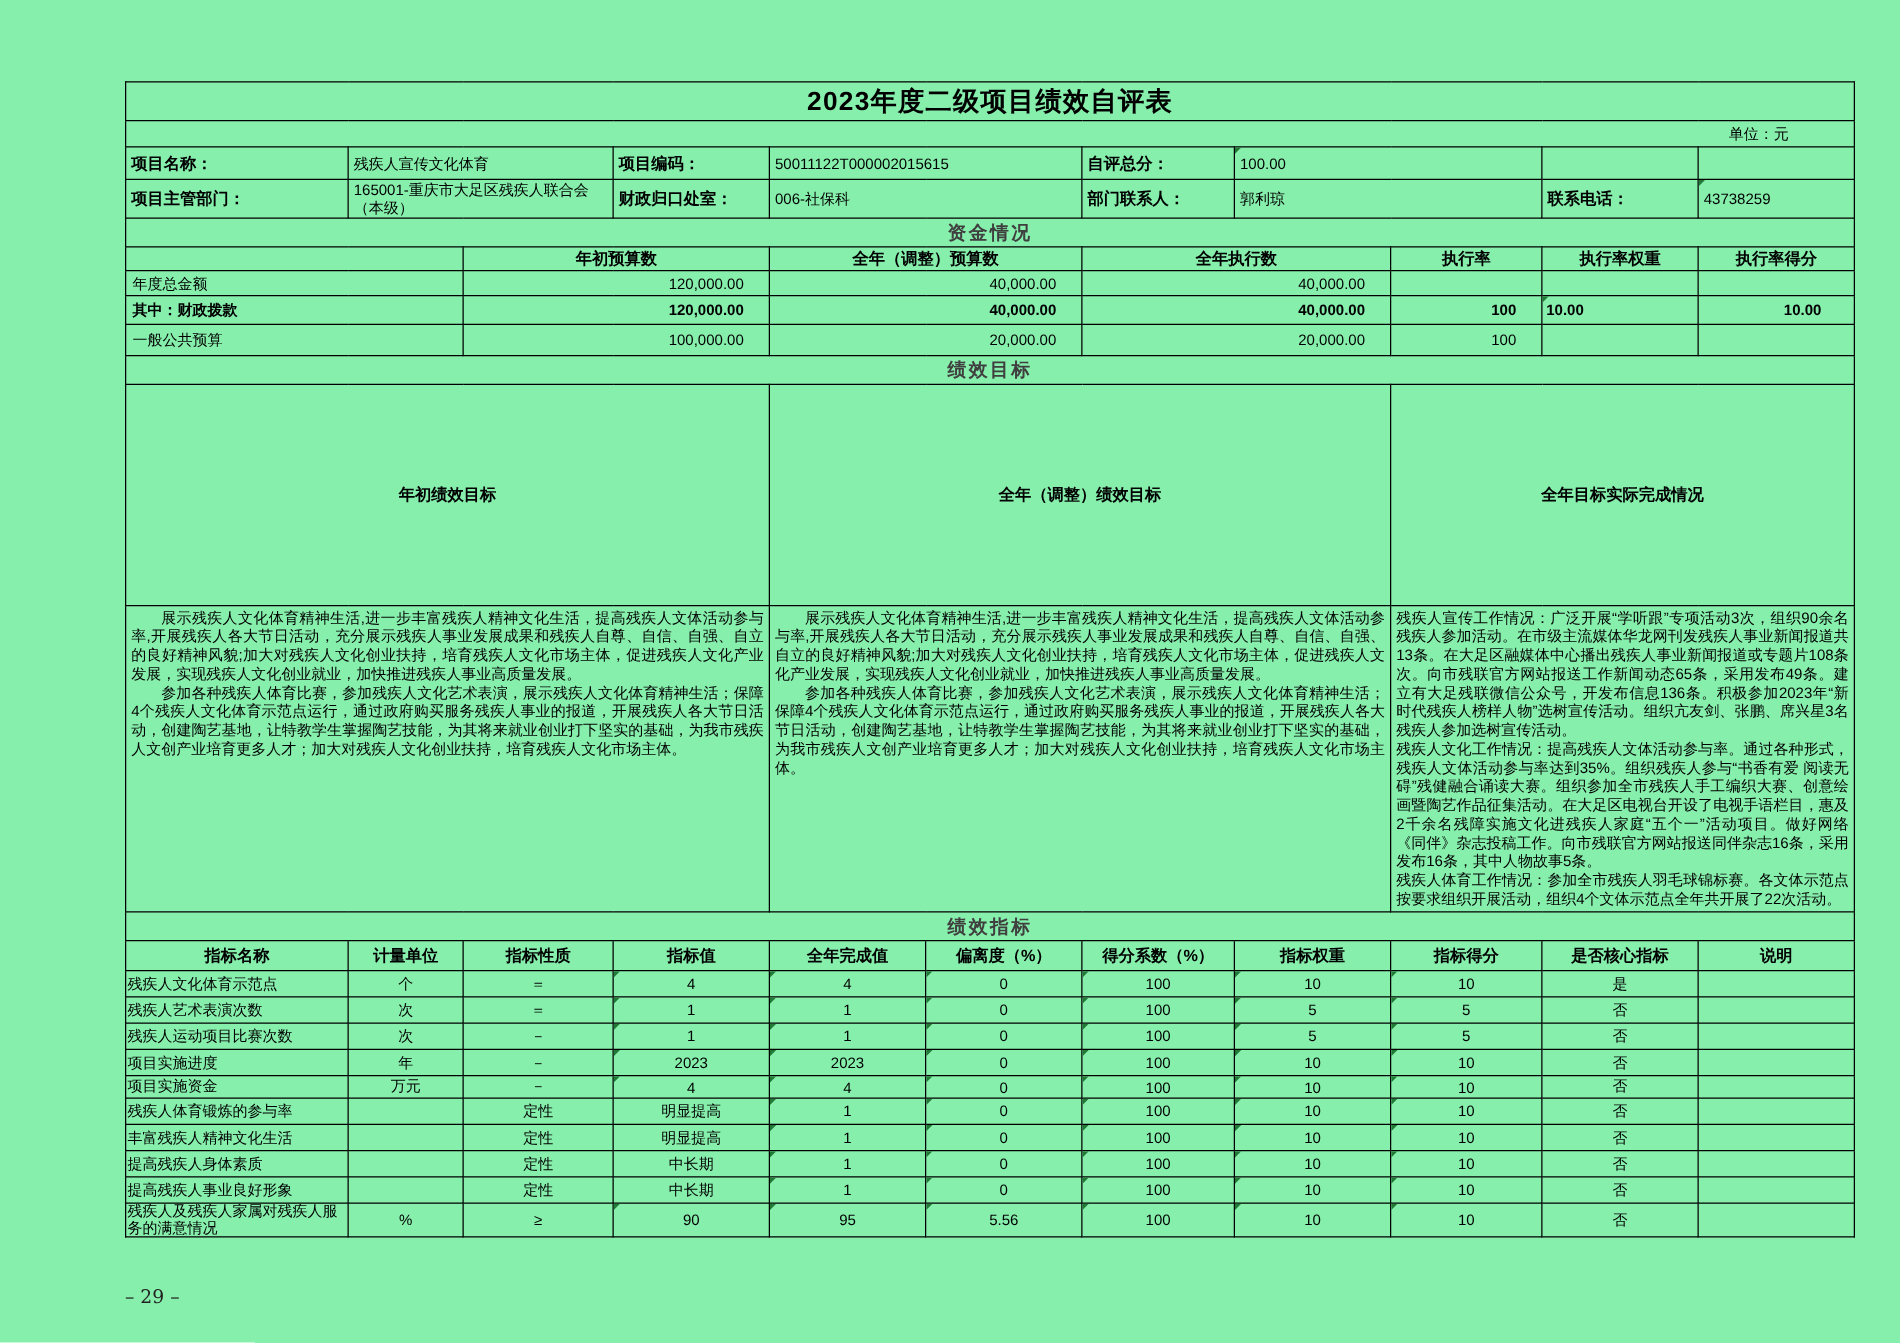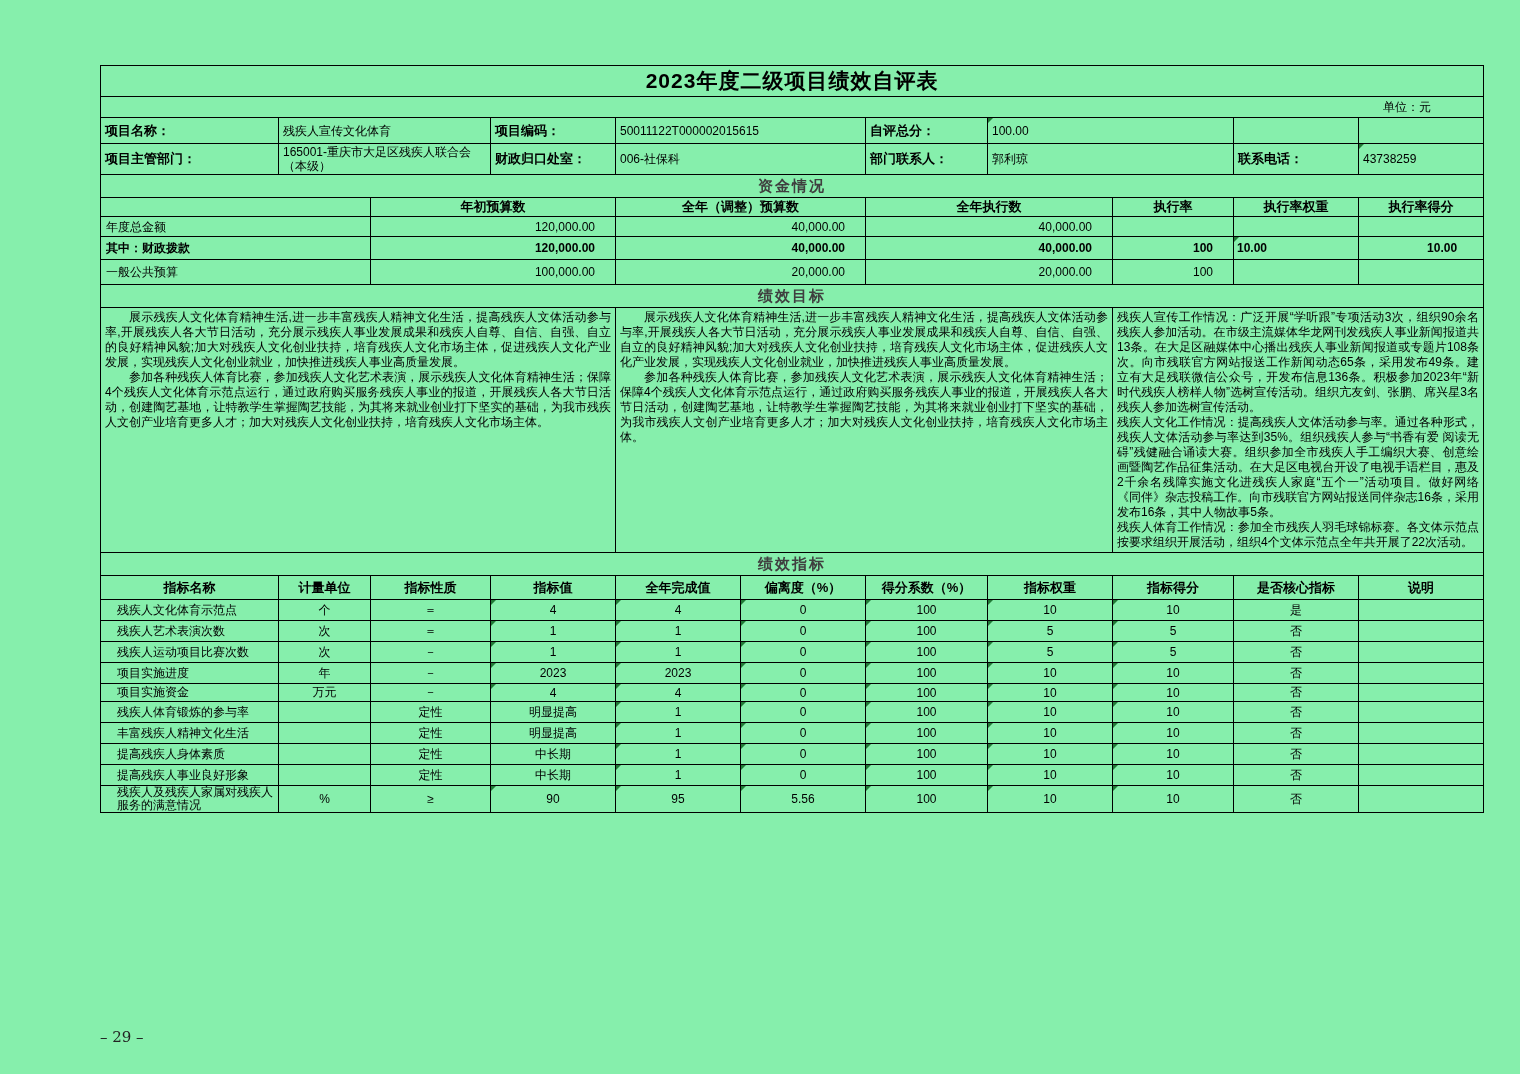--- a/index.html
+++ b/index.html
@@ -11,21 +11,21 @@
   .unit-cell{text-align:right;padding-right:52px;height:20px;font-size:12px;}
   .lbl{font-weight:bold;text-align:left;font-size:13px;padding-right:5px;}
   .val{text-align:left;font-size:12px;line-height:14px;}
   .banner{font-weight:bold;text-align:center;font-size:15px;color:#3f3f3f;height:22px;letter-spacing:2px;}
   .hdr{font-weight:bold;text-align:center;font-size:13px;}
   .num{text-align:right;padding-right:20px;}
   .num-wide{padding-right:26px;}
   .numL{text-align:left;padding-left:3px;}
   .ctr{text-align:center;}
   .fund-name{padding-left:5px;}
-  .ind-name{text-align:left;font-size:12px;line-height:13px;padding-left:16px;}
+  .ind-name{text-align:left;font-size:12px;line-height:13px;padding-left:1px;}
   .goal-hdr{font-weight:bold;text-align:center;font-size:13px;}
   .goal-txt{vertical-align:top;font-size:12px;line-height:15px;text-align:justify;padding:2px 4px;}
   .goal-txt .para{margin:0;}
   .goal-txt .para.indent{text-indent:24px;}
   .green::before{content:"";position:absolute;left:0;top:0;width:0;height:0;
     border-top:5px solid #217a36;border-right:5px solid transparent;}
   .page-number{position:absolute;left:100px;top:1028px;width:1383px;text-align:left;
     font-size:15px;font-family:"DejaVu Serif","Liberation Serif",serif;color:#222;}
 </style>
 </head>
@@ -121,20 +121,25 @@
           <td class="numL" colspan="1"></td>
           <td class="num num-wide" colspan="1"></td>
         </tr>
       </tbody>
 
     <tbody>
         <tr>
       <td colspan="11" class="banner">绩效目标</td>
     </tr>
 
+    <tr style="height:177px">
+      <td colspan="4" class="goal-hdr">年初绩效目标</td>
+      <td colspan="4" class="goal-hdr">全年（调整）绩效目标</td>
+      <td colspan="3" class="goal-hdr">全年目标实际完成情况</td>
+    </tr>
 
     <tr style="height:201px">
       <td colspan="4" class="goal-txt">
             <div class="para indent">展示残疾人文化体育精神生活,进一步丰富残疾人精神文化生活，提高残疾人文体活动参与率,开展残疾人各大节日活动，充分展示残疾人事业发展成果和残疾人自尊、自信、自强、自立的良好精神风貌;加大对残疾人文化创业扶持，培育残疾人文化市场主体，促进残疾人文化产业发展，实现残疾人文化创业就业，加快推进残疾人事业高质量发展。</div>
             <div class="para indent">参加各种残疾人体育比赛，参加残疾人文化艺术表演，展示残疾人文化体育精神生活；保障4个残疾人文化体育示范点运行，通过政府购买服务残疾人事业的报道，开展残疾人各大节日活动，创建陶艺基地，让特教学生掌握陶艺技能，为其将来就业创业打下坚实的基础，为我市残疾人文创产业培育更多人才；加大对残疾人文化创业扶持，培育残疾人文化市场主体。</div>
           </td>
       <td colspan="4" class="goal-txt">
             <div class="para indent">展示残疾人文化体育精神生活,进一步丰富残疾人精神文化生活，提高残疾人文体活动参与率,开展残疾人各大节日活动，充分展示残疾人事业发展成果和残疾人自尊、自信、自强、自立的良好精神风貌;加大对残疾人文化创业扶持，培育残疾人文化市场主体，促进残疾人文化产业发展，实现残疾人文化创业就业，加快推进残疾人事业高质量发展。</div>
             <div class="para indent">参加各种残疾人体育比赛，参加残疾人文化艺术表演，展示残疾人文化体育精神生活；保障4个残疾人文化体育示范点运行，通过政府购买服务残疾人事业的报道，开展残疾人各大节日活动，创建陶艺基地，让特教学生掌握陶艺技能，为其将来就业创业打下坚实的基础，为我市残疾人文创产业培育更多人才；加大对残疾人文化创业扶持，培育残疾人文化市场主体。</div>
           </td>

